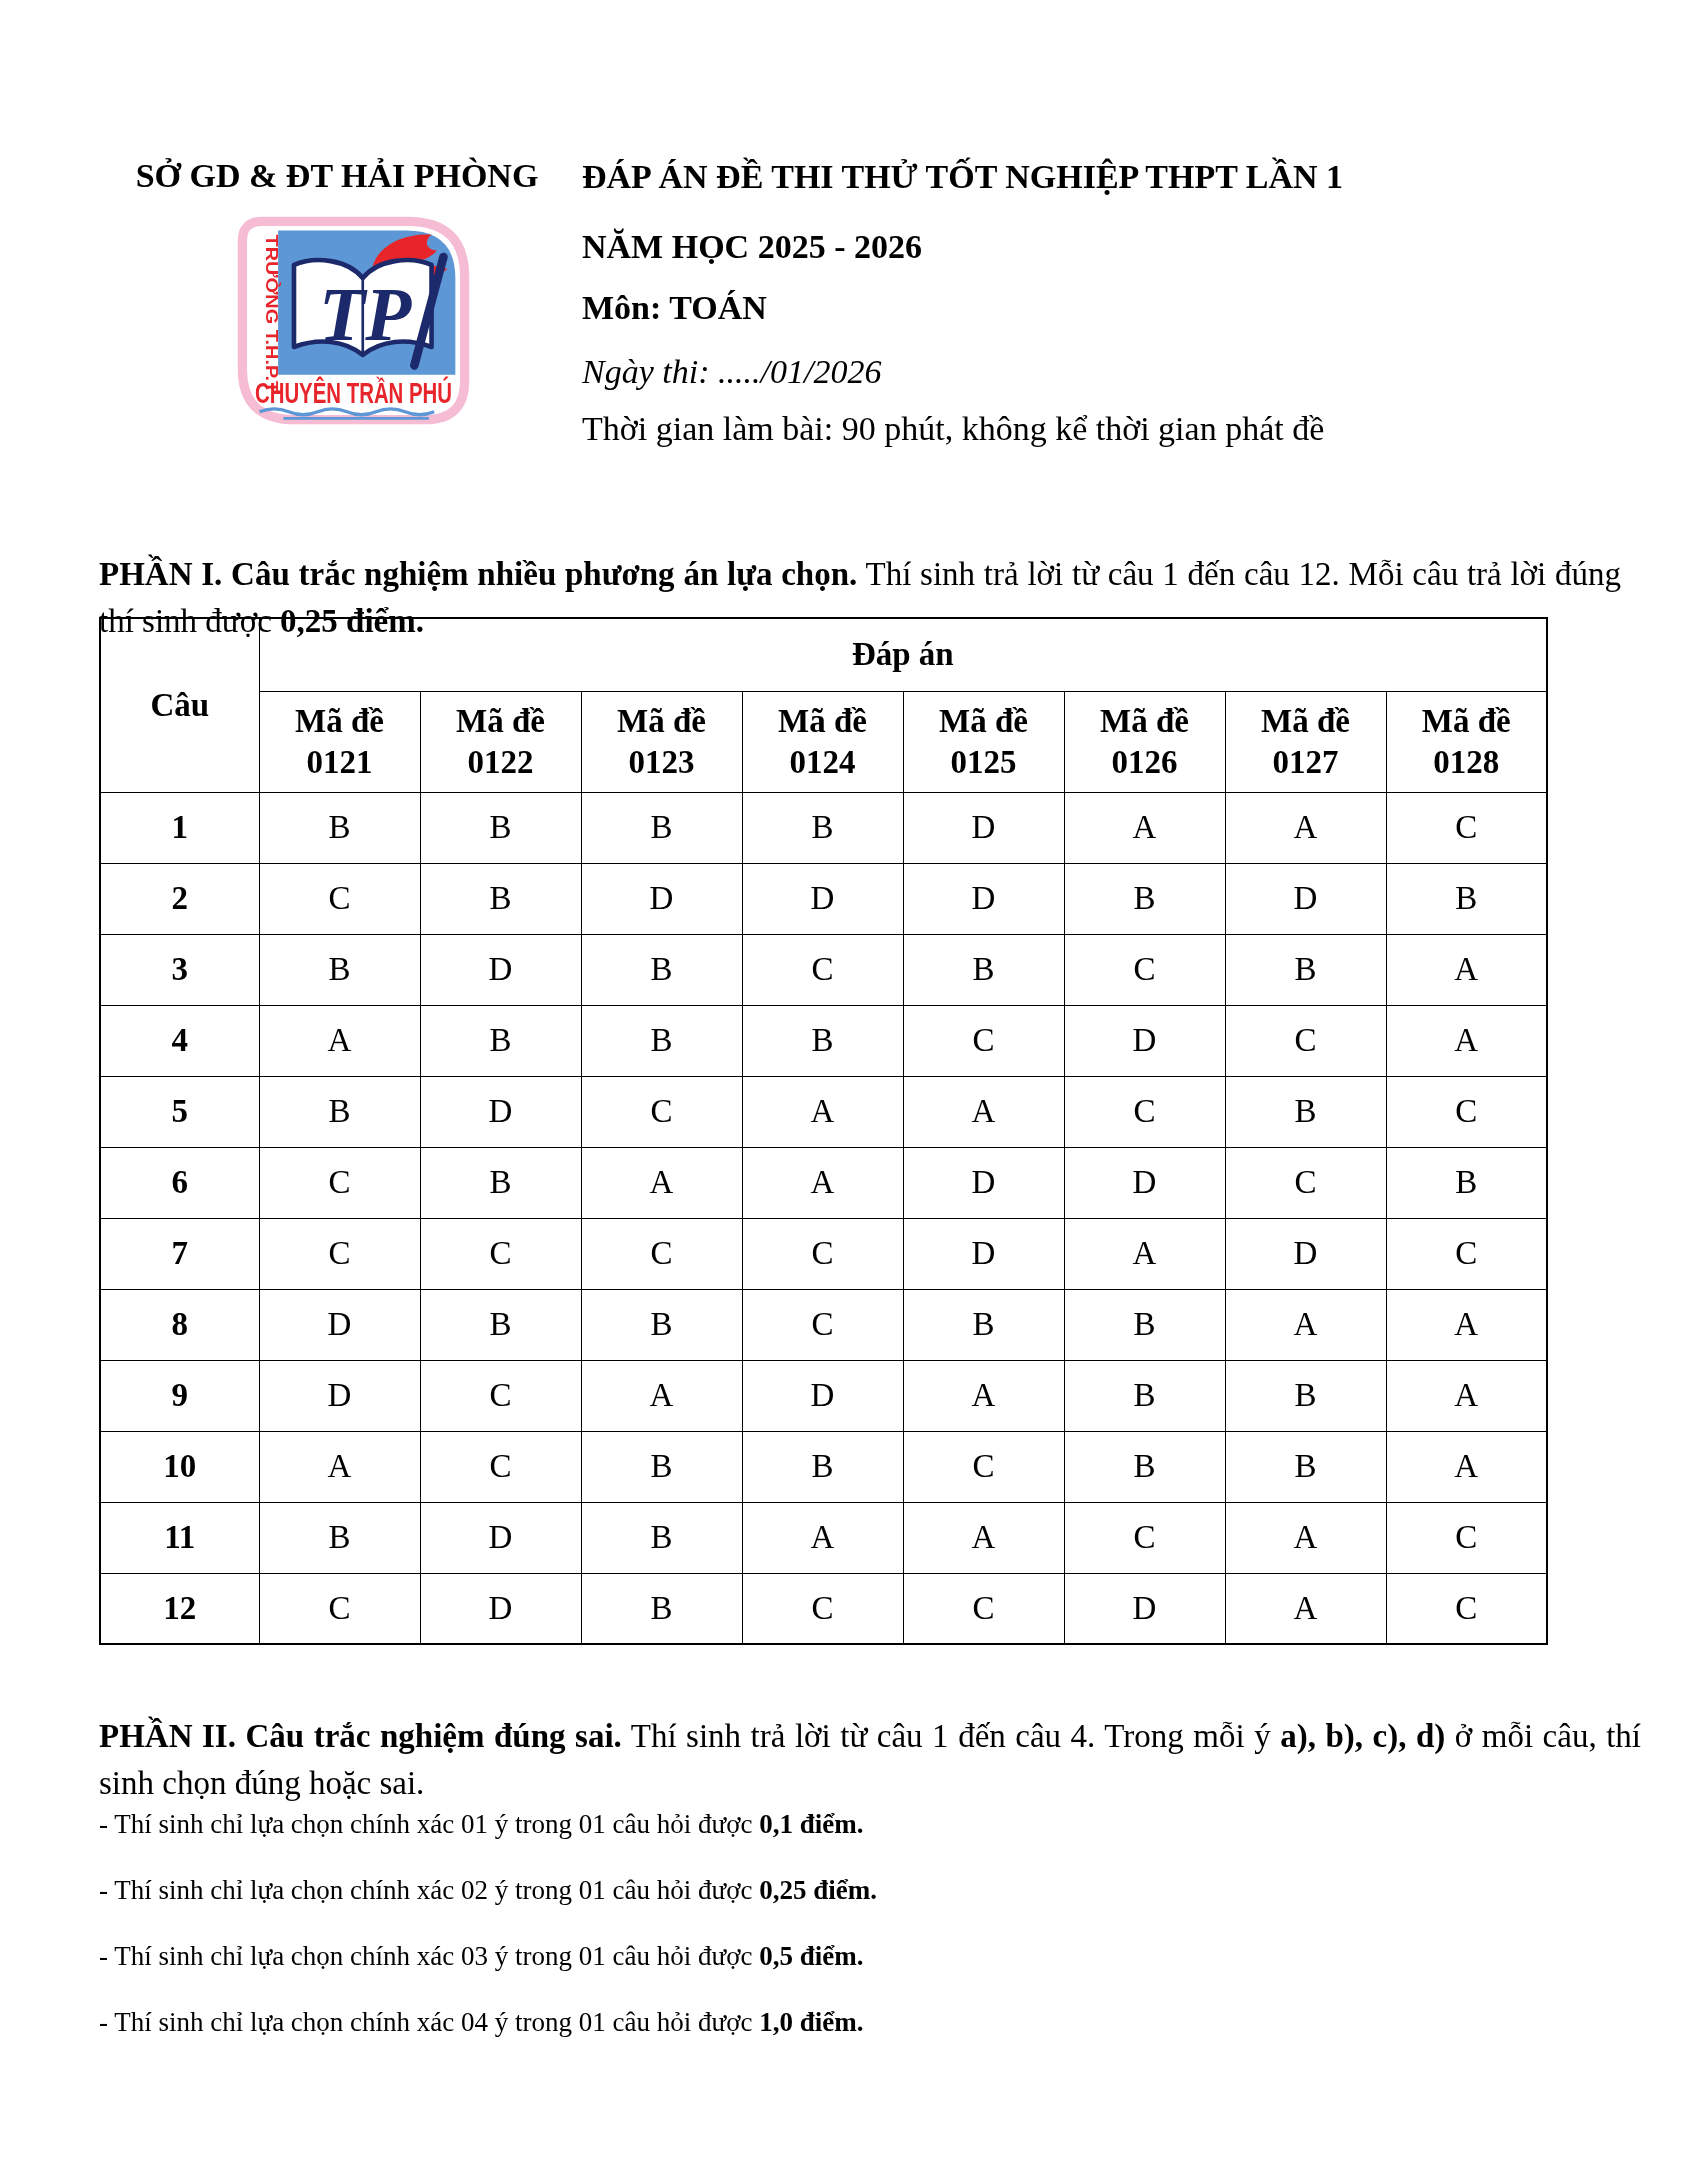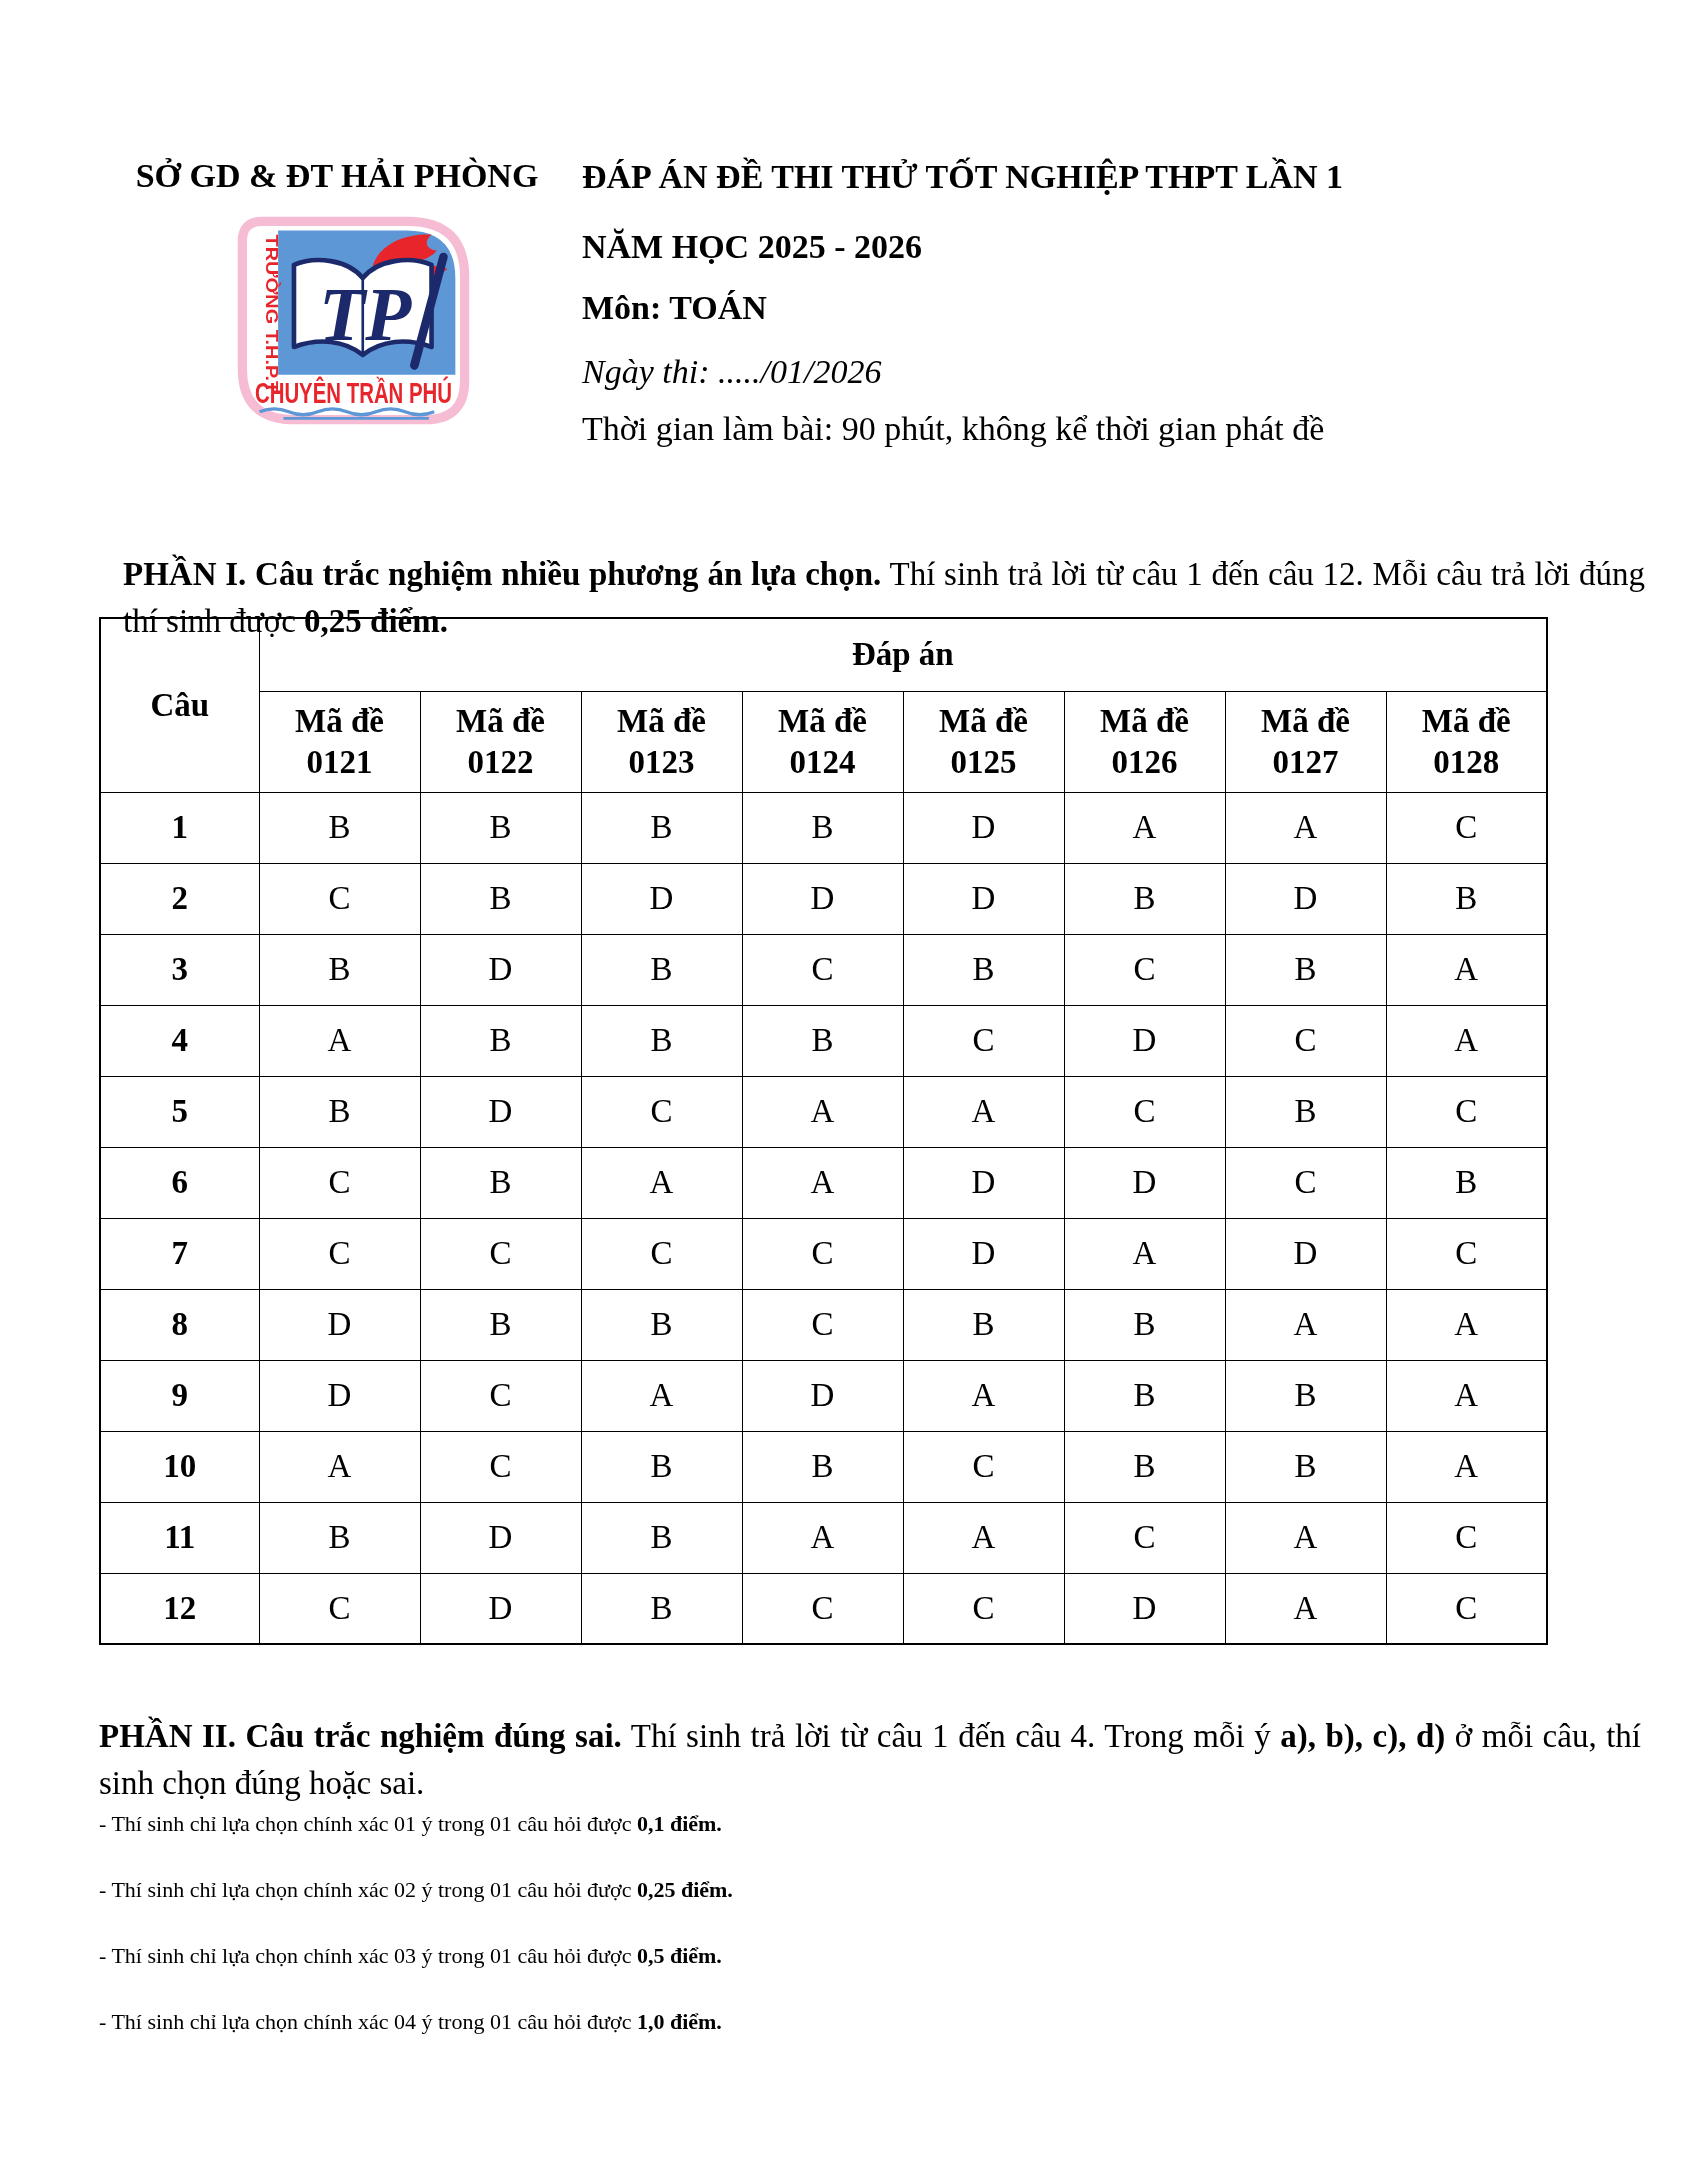--- a/index.html
+++ b/index.html
@@ -18,39 +18,39 @@
     position:absolute;left:582px;top:157px;width:913px;text-align:left;
   }
   .title-block .line{display:block;font-size:34px;line-height:40px;white-space:nowrap;}
   .t-title{font-weight:bold;}
   .t-year{font-weight:bold;margin-top:30px;}
   .t-subject{font-weight:bold;margin-top:21px;}
   .t-date{font-style:italic;margin-top:24px;}
   .t-duration{margin-top:17px;}
   .logo-wrap{position:absolute;left:237px;top:216px;width:233px;height:237px;}
   .para{position:absolute;left:99px;font-size:33px;line-height:47px;text-align:justify;}
-  #part1-para{top:518px;width:1522px;margin-left:24px;}
+  #part1-para{top:518px;width:1522px;}
   #part2-para{top:1680px;width:1542px;}
   table.answers{
     position:absolute;left:99px;top:617px;width:1446px;
     border-collapse:collapse;table-layout:fixed;
     border:2.6px solid #000;font-size:33px;
   }
   table.answers td{
     border:1.3px solid #000;text-align:center;vertical-align:middle;padding:0;
   }
   thead tr.head-row{height:73px;}
   thead tr.code-row{height:101px;margin-left:28px;}
   tbody tr{height:71px;}
   tbody td{border-top-width:2.6px;}
   td.q-head, td.a-head{font-weight:bold;}
   td.code-cell{font-weight:bold;line-height:41px;}
   td.q-cell{font-weight:bold;}
   .rules{position:absolute;left:99px;top:1805px;width:1542px;}
-  .rules p{margin:0 0 28px 0;font-size:22px;line-height:38px;white-space:nowrap;}
+  .rules p{margin:0 0 28px 0;font-size:27px;line-height:38px;white-space:nowrap;}
 </style>
 </head>
 <body>
 
 <div class="page">
 
   <div class="dept">SỞ GD &amp; ĐT HẢI PHÒNG</div>
 
   <div class="logo-wrap">
     <svg width="233" height="209" viewBox="0 0 352 316" xmlns="http://www.w3.org/2000/svg">

